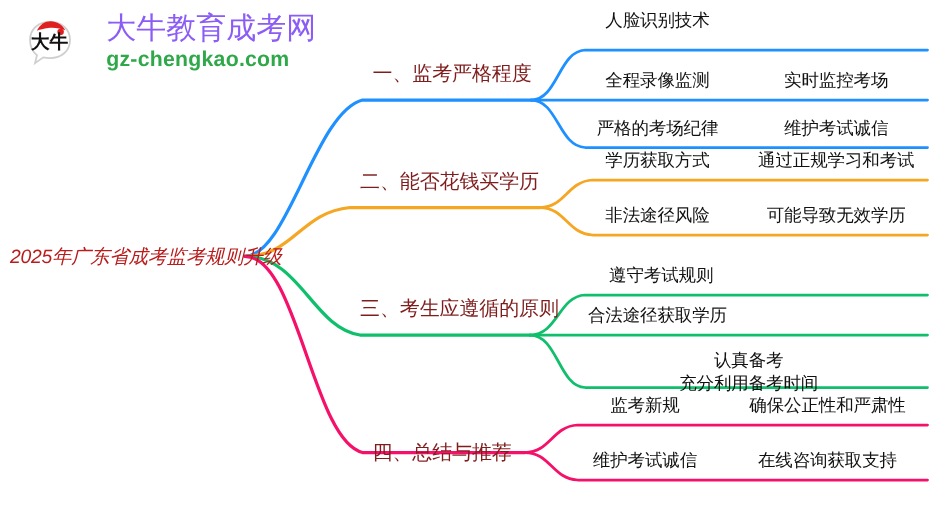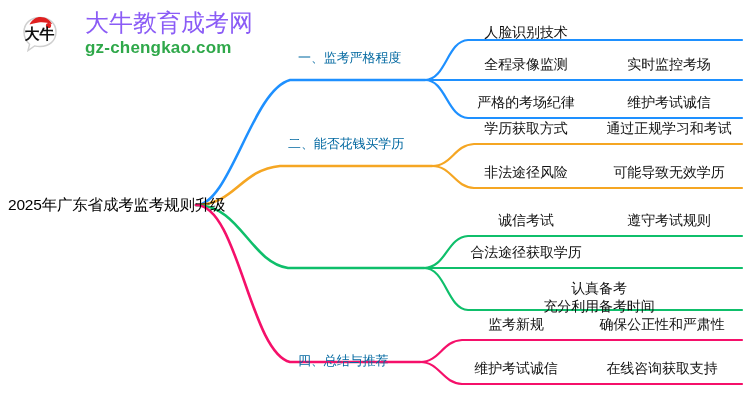--- a/index.html
+++ b/index.html
@@ -69,30 +69,31 @@
     left: 8px;
     top: 191px;
     width: 186px;
     height: 28px;
     display: flex;
     align-items: center;
     justify-content: flex-start;
   }
   .center-node-label {
     font-size: 15.5px;
-    color: #000000;
+    color: #b91c1c;
     white-space: nowrap;
     letter-spacing: -0.2px;
+    font-style: italic;
   }
 
   
   .branch-label {
     position: absolute;
-    font-size: 13px;
-    color: #0369a1;
+    font-size: 16px;
+    color: #7f1d1d;
     white-space: nowrap;
     letter-spacing: -0.1px;
   }
 
   
   .leaf-row {
     position: absolute;
     height: 30px;
     display: flex;
     align-items: center;
@@ -180,21 +181,21 @@
   </svg>
 
   <div class="center-node">
     <span class="center-node-label">2025年广东省成考监考规则升级</span>
   </div>
 
   <div class="branch-label" style="left:298px; top:49px;">
     <span>一、监考严格程度</span>
   </div>
 
-  <div class="leaf-row" style="left:456px; top:18px; width:286px;">
+  <div class="leaf-row" style="left:456px; top:2px; width:286px;">
     <span class="leaf-l2" style="width:140px;">人脸识别技术</span>
   </div>
 
   <div class="leaf-row" style="left:456px; top:50px; width:286px;">
     <span class="leaf-l2" style="width:140px;">全程录像监测</span>
     <span class="leaf-l3" style="width:146px;">实时监控考场</span>
   </div>
 
   <div class="leaf-row" style="left:456px; top:88px; width:286px;">
     <span class="leaf-l2" style="width:140px;">严格的考场纪律</span>
@@ -208,23 +209,25 @@
   <div class="leaf-row" style="left:456px; top:158px; width:286px;">
     <span class="leaf-l2" style="width:140px;">非法途径风险</span>
     <span class="leaf-l3" style="width:146px;">可能导致无效学历</span>
   </div>
 
   <div class="leaf-row" style="left:456px; top:114px; width:286px;">
     <span class="leaf-l2" style="width:140px;">学历获取方式</span>
     <span class="leaf-l3" style="width:146px;">通过正规学习和考试</span>
   </div>
 
+  <div class="branch-label" style="left:288px; top:237px;">
+    <span>三、考生应遵循的原则</span>
+  </div>
 
   <div class="leaf-row" style="left:456px; top:206px; width:286px;">
-    <span class="leaf-l2" style="width:140px;">诚信考试</span>
     <span class="leaf-l3" style="width:146px;">遵守考试规则</span>
   </div>
 
   <div class="leaf-row" style="left:456px; top:238px; width:286px;">
     <span class="leaf-l2" style="width:140px;">合法途径获取学历</span>
   </div>
 
   <div class="leaf-row" style="left:456px; top:280px; width:286px;flex-direction:column;">
     <span class="leaf-l2" style="width:140px;">认真备考</span>
     <span class="leaf-l3" style="width:146px;">充分利用备考时间</span>

